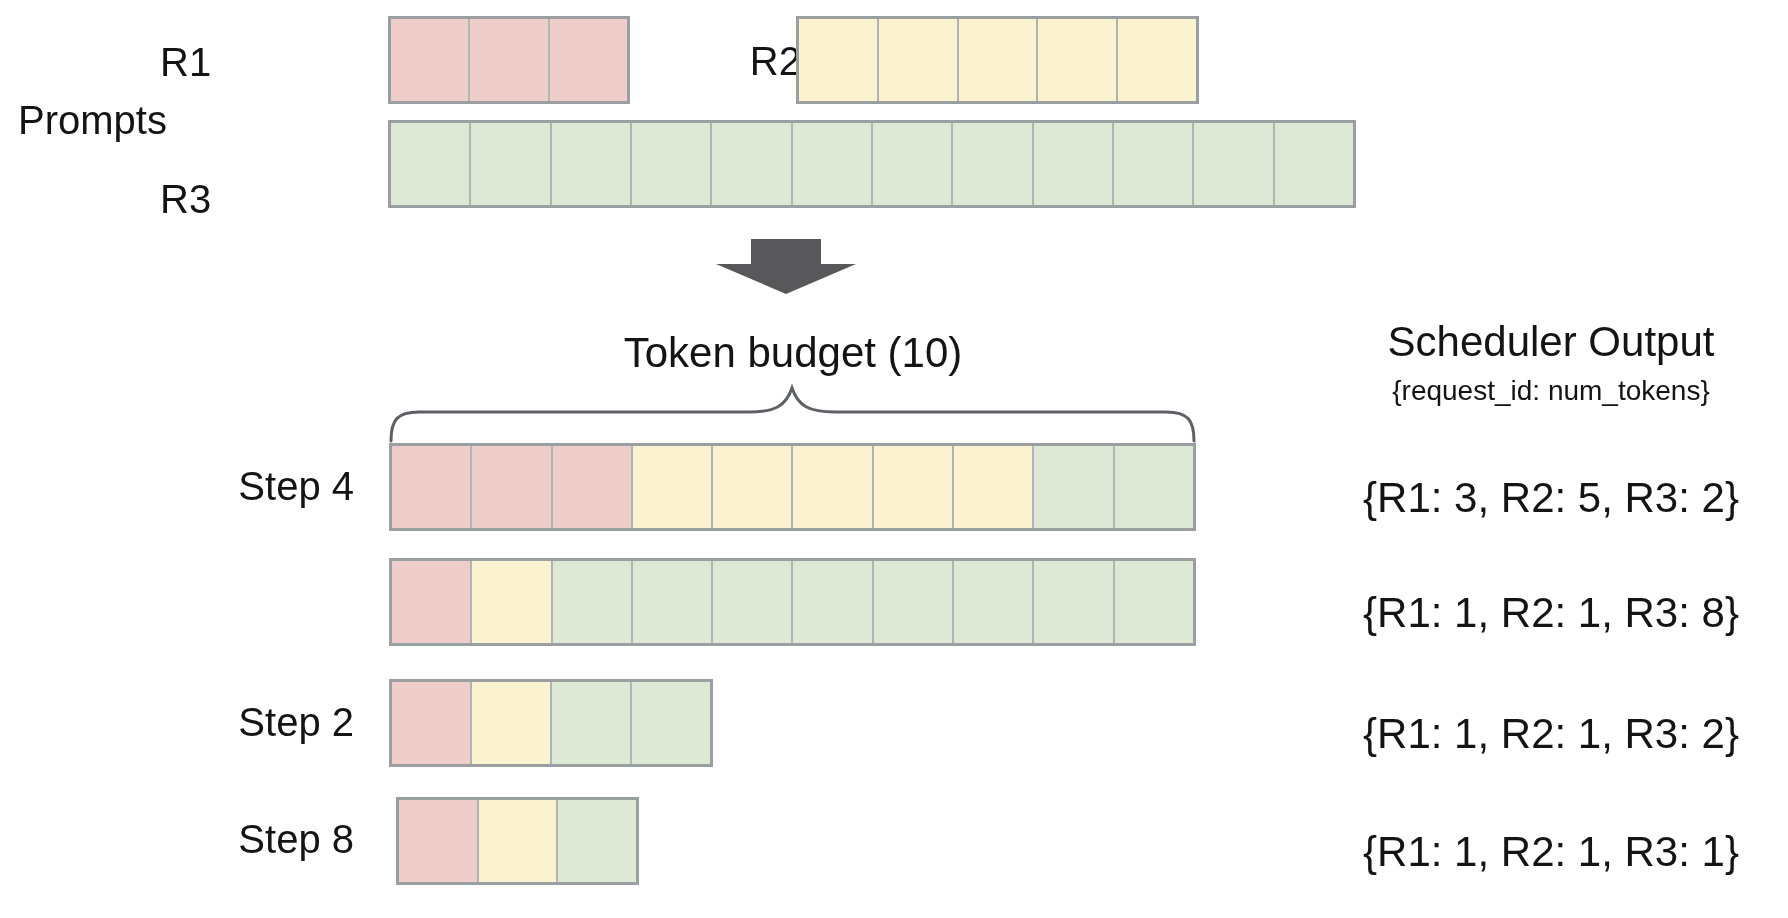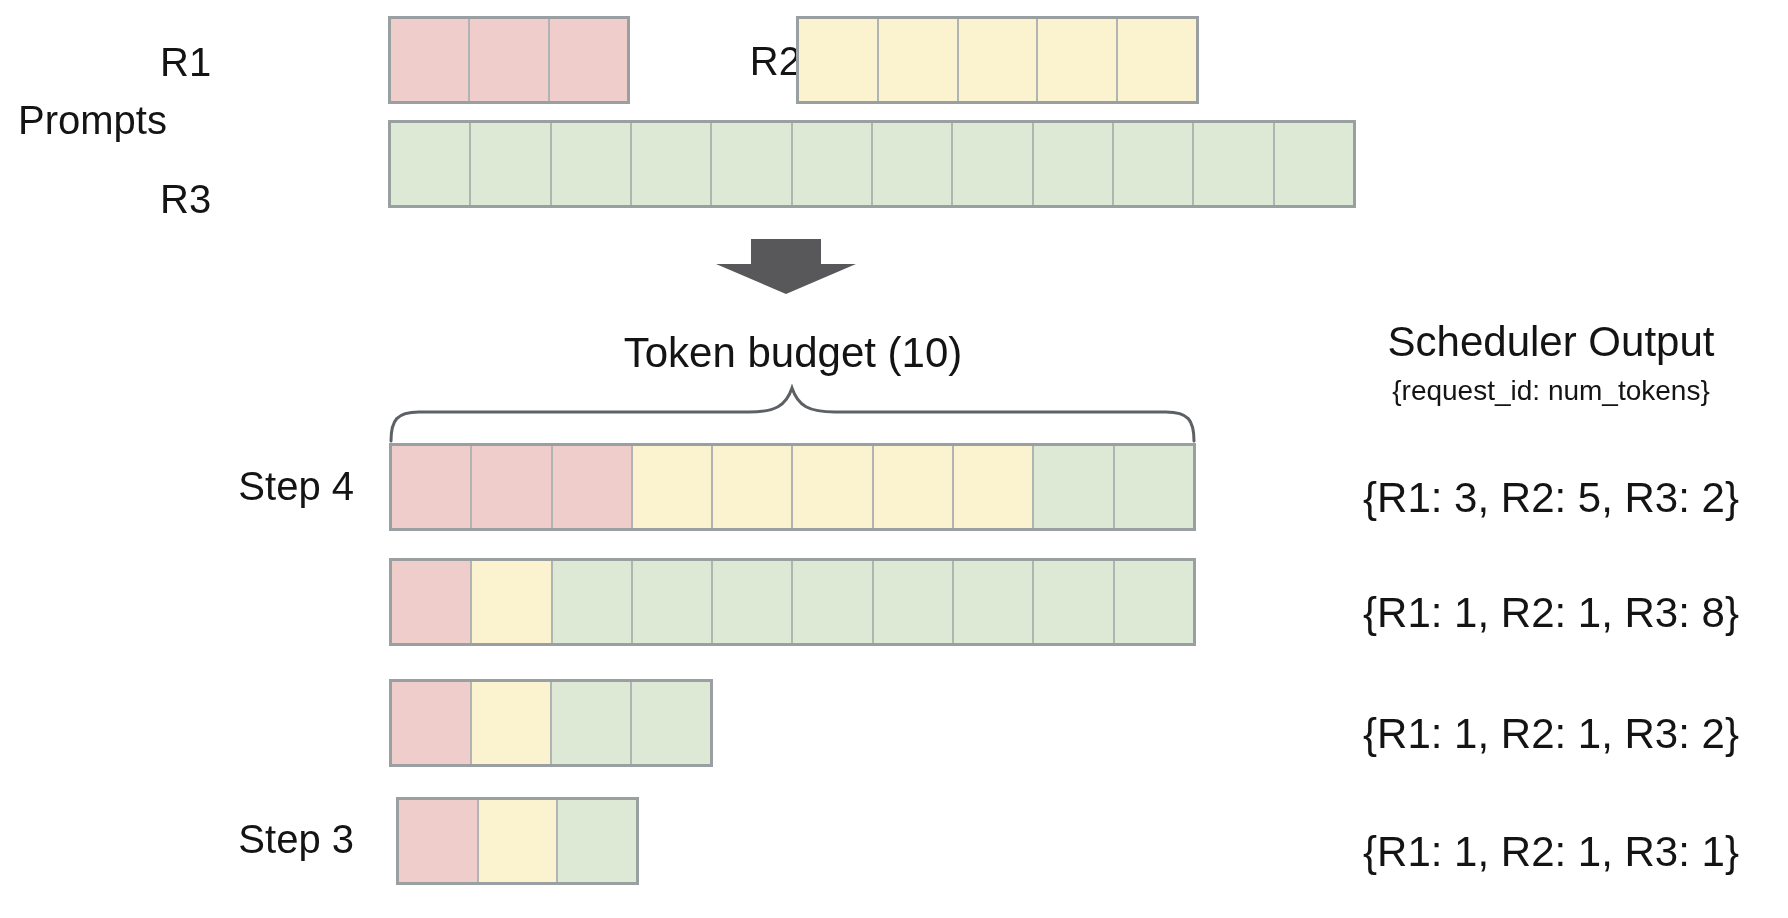--- a/index.html
+++ b/index.html
@@ -127,29 +127,30 @@
       <div class="cell" style="background: rgb(221, 233, 213);"></div>
       <div class="cell" style="background: rgb(221, 233, 213);"></div>
       <div class="cell" style="background: rgb(221, 233, 213);"></div>
       <div class="cell" style="background: rgb(221, 233, 213);"></div>
       <div class="cell" style="background: rgb(221, 233, 213);"></div>
       <div class="cell" style="background: rgb(221, 233, 213);"></div>
       <div class="cell" style="background: rgb(221, 233, 213);"></div>
     </div>
   <div class="abs out step-out step1-out">{R1: 1, R2: 1, R3: 8}</div>
 
+  <div class="abs lbl step-label step2-label">Step 2</div>
   <div class="token-row step2-row">
       <div class="cell" style="background: rgb(239, 205, 202);"></div>
       <div class="cell" style="background: rgb(251, 242, 207);"></div>
       <div class="cell" style="background: rgb(221, 233, 213);"></div>
       <div class="cell" style="background: rgb(221, 233, 213);"></div>
     </div>
   <div class="abs out step-out step2-out">{R1: 1, R2: 1, R3: 2}</div>
 
-  <div class="abs lbl step-label step3-label">Step 3</div>
+  <div class="abs lbl step-label step3-label">Step 8</div>
   <div class="token-row step3-row">
       <div class="cell" style="background: rgb(239, 205, 202);"></div>
       <div class="cell" style="background: rgb(251, 242, 207);"></div>
       <div class="cell" style="background: rgb(221, 233, 213);"></div>
     </div>
   <div class="abs out step-out step3-out">{R1: 1, R2: 1, R3: 1}</div>
 
 </div>
 
 </body></html>

